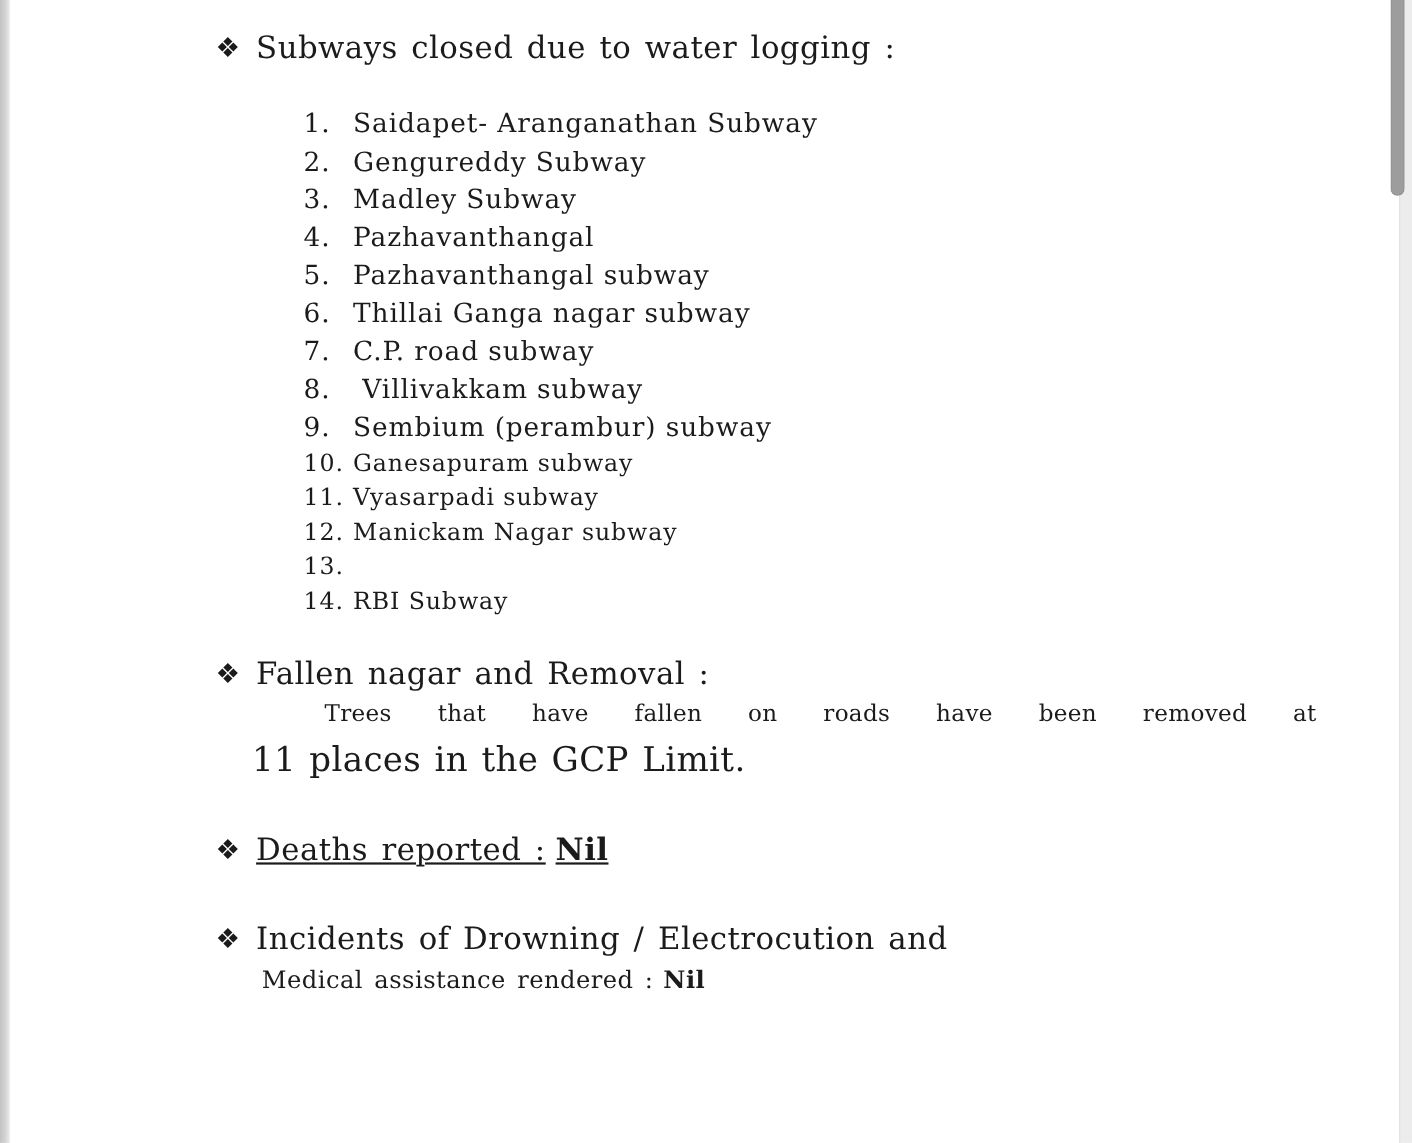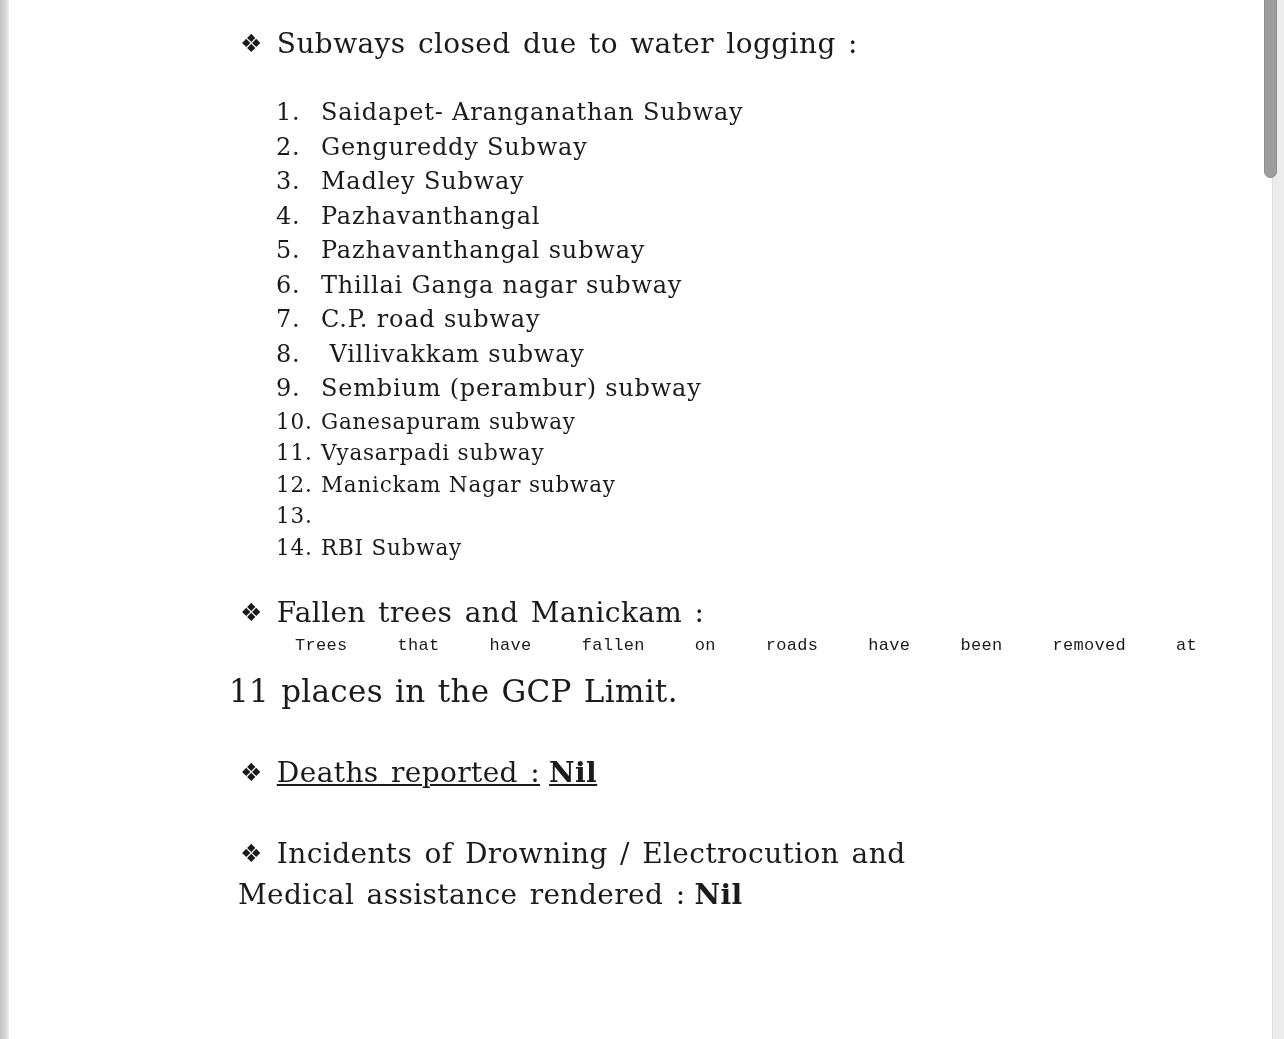--- a/index.html
+++ b/index.html
@@ -48,31 +48,30 @@
     transform: translateY(-1px);
   }
 
   .heading {
     position: absolute;
     left: 196px;
     font-size: 28px;
     letter-spacing: 0.4px;
     word-spacing: 3px;
     white-space: nowrap;
-    margin-left: 44px;
   }
   .h1 { top: 27px; }
   .h2 { top: 596px; }
   .h3 { top: 756px; text-decoration: underline; }
   .h4 { top: 837px; }
   .h4-line2 {
     position: absolute;
     left: 238px;
     top: 878px;
-    font-size: 28px;
+    font-size: 22px;
     letter-spacing: 0.4px;
     word-spacing: 3px;
     white-space: nowrap;
     text-align: center;
   }
   .nil { font-weight: bold; margin-left: 9px; }
 
   .subway-list {
     position: absolute;
     left: 276px;
@@ -83,26 +82,25 @@
   .subway-list li.lg { font-size: 24px; line-height: 34.5px; }
   .subway-list li.sm { font-size: 21.5px; line-height: 31.6px; }
   .subway-list .num { flex: none; width: 45px; }
   .subway-list .name { white-space: pre; }
 
   .para-line1 {
     position: absolute;
     left: 229px;
     top: 636px;
     width: 968px;
-    font-size: 17px;
+    font-size: 21px;
     letter-spacing: 0.3px;
     text-align: justify;
     text-align-last: justify;
     text-indent: 66px;
-    font-family: Liberation Mono, monospace;
   }
   .para-line2 {
     position: absolute;
     left: 229px;
     top: 673px;
     font-size: 31px;
     letter-spacing: 0.3px;
     word-spacing: 2px;
     white-space: nowrap;
   }
@@ -170,21 +168,21 @@
     <li class="sm">
         <span class="num">13.</span>
       </li>
     <li class="sm">
         <span class="num">14.</span>
         <span class="name">RBI Subway</span>
       </li>
   </ol>
 
   <div class="heading h2">
-    <span class="bullet">❖</span><span>Fallen trees and Manickam :</span>
+    <span class="bullet">❖</span><span>Fallen nagar and Removal :</span>
   </div>
   <div class="para-line1">Trees that have fallen on roads have been removed at</div>
   <div class="para-line2">11 places in the GCP Limit.</div>
 
   <div class="heading h3">
     <span class="bullet">❖</span><span>Deaths reported :</span><strong class="nil">Nil</strong>
   </div>
 
   <div class="heading h4">
     <span class="bullet">❖</span><span>Incidents of Drowning / Electrocution and</span>

